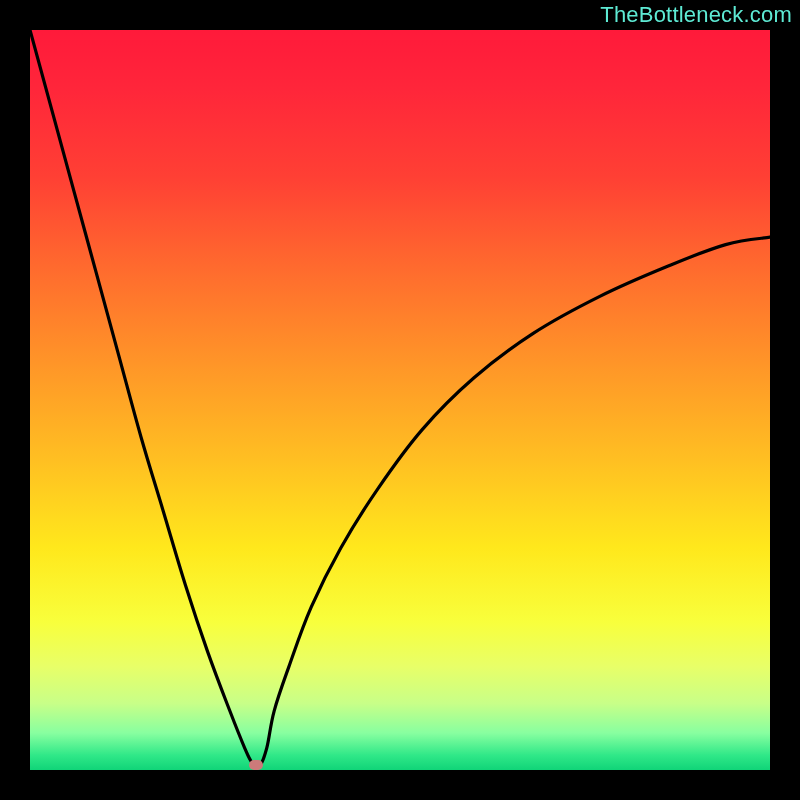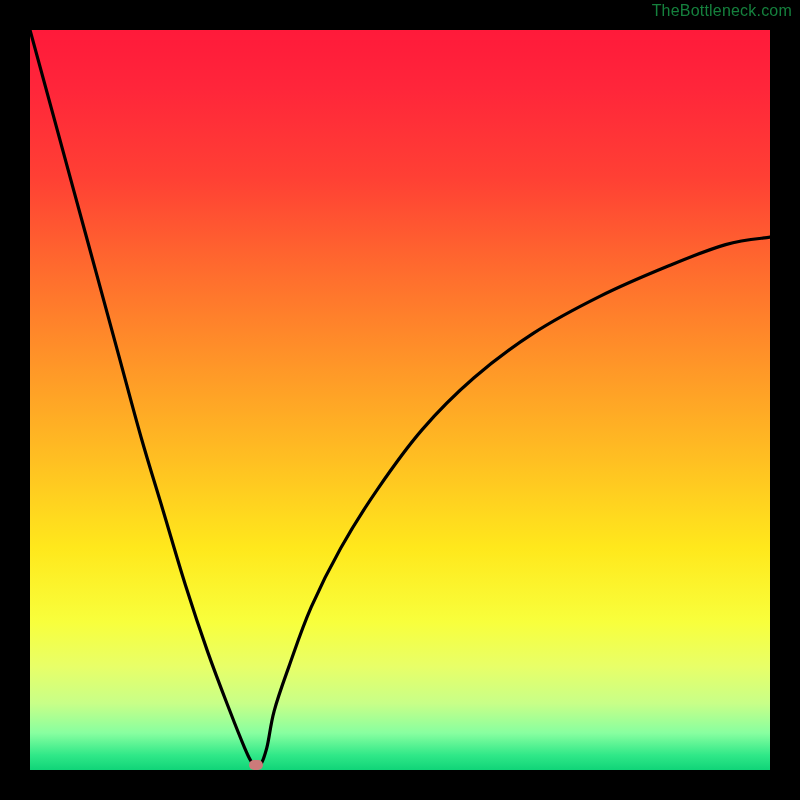--- a/index.html
+++ b/index.html
@@ -16,22 +16,22 @@
     left: 0;
     top: 0;
     width: 800px;
     height: 800px;
     background: #000;
   }
   .watermark {
     position: absolute;
     top: 2px;
     right: 8px;
-    color: #15803d;
-    font-size: 16px;
+    color: #5eead4;
+    font-size: 22px;
     font-weight: 400;
     letter-spacing: 0.2px;
   }
   .plot {
     position: absolute;
     left: 30px;
     top: 30px;
     width: 740px;
     height: 740px;
   }

